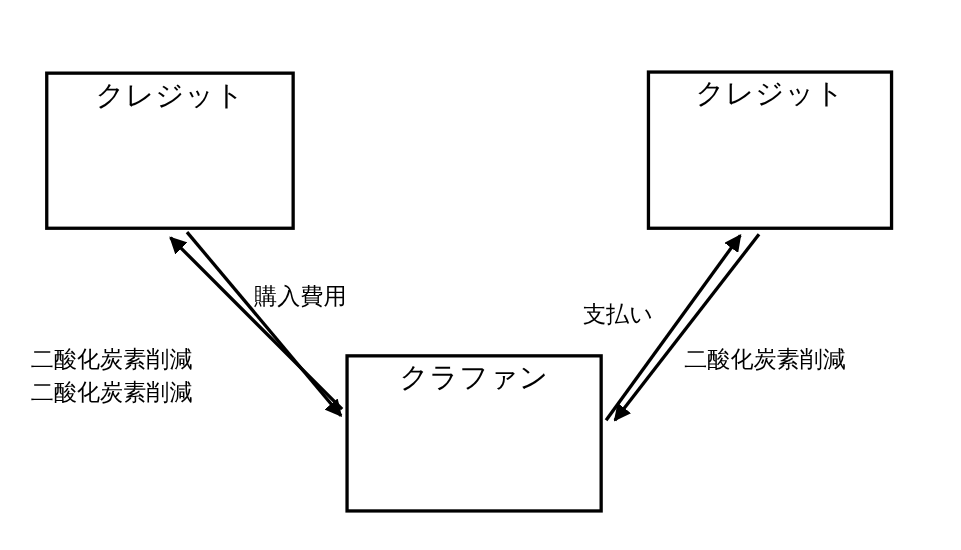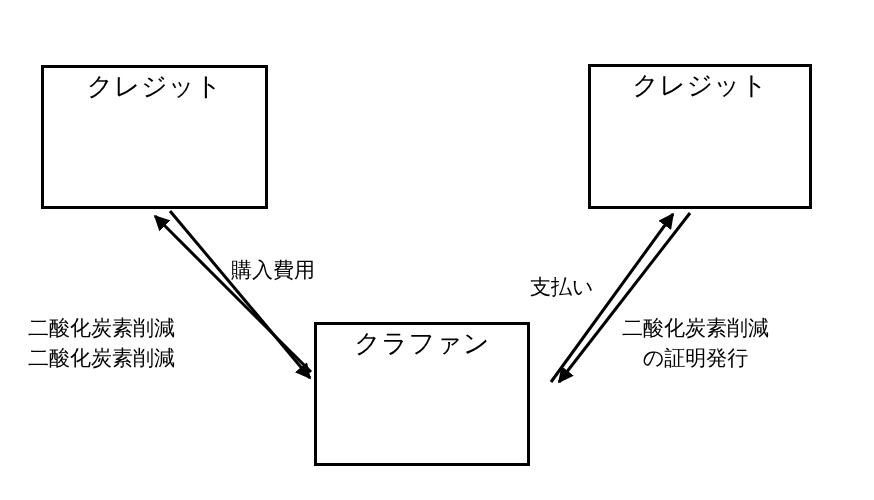--- a/index.html
+++ b/index.html
@@ -28,21 +28,21 @@
   }
   .node-line {
     color: #000000;
     font-size: 26px;
     line-height: 1.42;
     letter-spacing: 0.5px;
     white-space: nowrap;
   }
   #node-credit-buyer  { left: 41px;  top: 65px;  width: 227px; height: 144px; }
   #node-credit-provider { left: 588px; top: 64px;  width: 224px; height: 145px; }
-  #node-crowdfunding  { left: 314px; top: 322px; width: 216px; height: 144px; }
+  #node-crowdfunding  { left: 314px; top: 322px; width: 234px; height: 144px; }
 
   #arrow-layer {
     position: absolute;
     left: 0;
     top: 0;
     width: 874px;
     height: 500px;
     z-index: 1;
   }
   .edge-label {
@@ -98,16 +98,15 @@
     <div>支払い</div>
   </div>
 
   <div class="edge-label" id="label-co2-proof-provide">
     <div>二酸化炭素削減</div>
     <div>二酸化炭素削減</div>
   </div>
 
   <div class="edge-label" id="label-co2-proof-issue">
     <div>二酸化炭素削減</div>
-    <div>の証明発行</div>
   </div>
 
 </div>
 
 </body></html>

